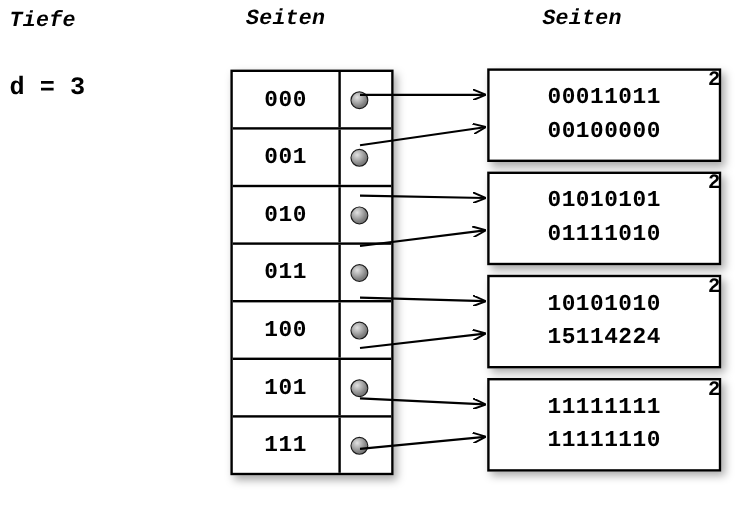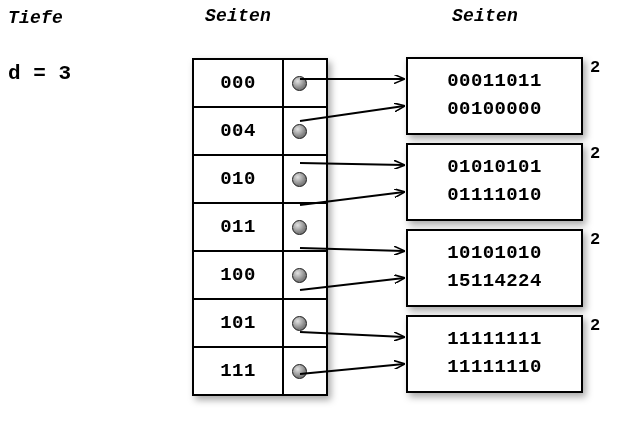--- a/index.html
+++ b/index.html
@@ -88,21 +88,21 @@
     border-radius: 50%;
     border: 1.5px solid #1a1a1a;
     box-sizing: border-box;
     background: radial-gradient(circle at 36% 32%, #e2e2e2 0%, #b4b4b4 30%, #828282 62%, #5e5e5e 100%);
   }
 
   
   .page-box {
     position: absolute;
     left: 406px;
-    width: 177px;
+    width: 195px;
     height: 78px;
     border: 2px solid #000000;
     box-sizing: border-box;
     background: #ffffff;
     box-shadow: 3px 4px 7px rgba(0,0,0,0.34);
     display: flex;
     flex-direction: column;
     align-items: center;
     justify-content: center;
   }
@@ -145,21 +145,21 @@
   <div id="index-table">
 
     <div class="index-row">
       <div class="index-key">000</div>
       <div class="index-ptr">
         <span class="ptr-dot"></span>
       </div>
     </div>
 
     <div class="index-row">
-      <div class="index-key">004</div>
+      <div class="index-key">001</div>
       <div class="index-ptr">
         <span class="ptr-dot"></span>
       </div>
     </div>
 
     <div class="index-row">
       <div class="index-key">010</div>
       <div class="index-ptr">
         <span class="ptr-dot"></span>
       </div>

